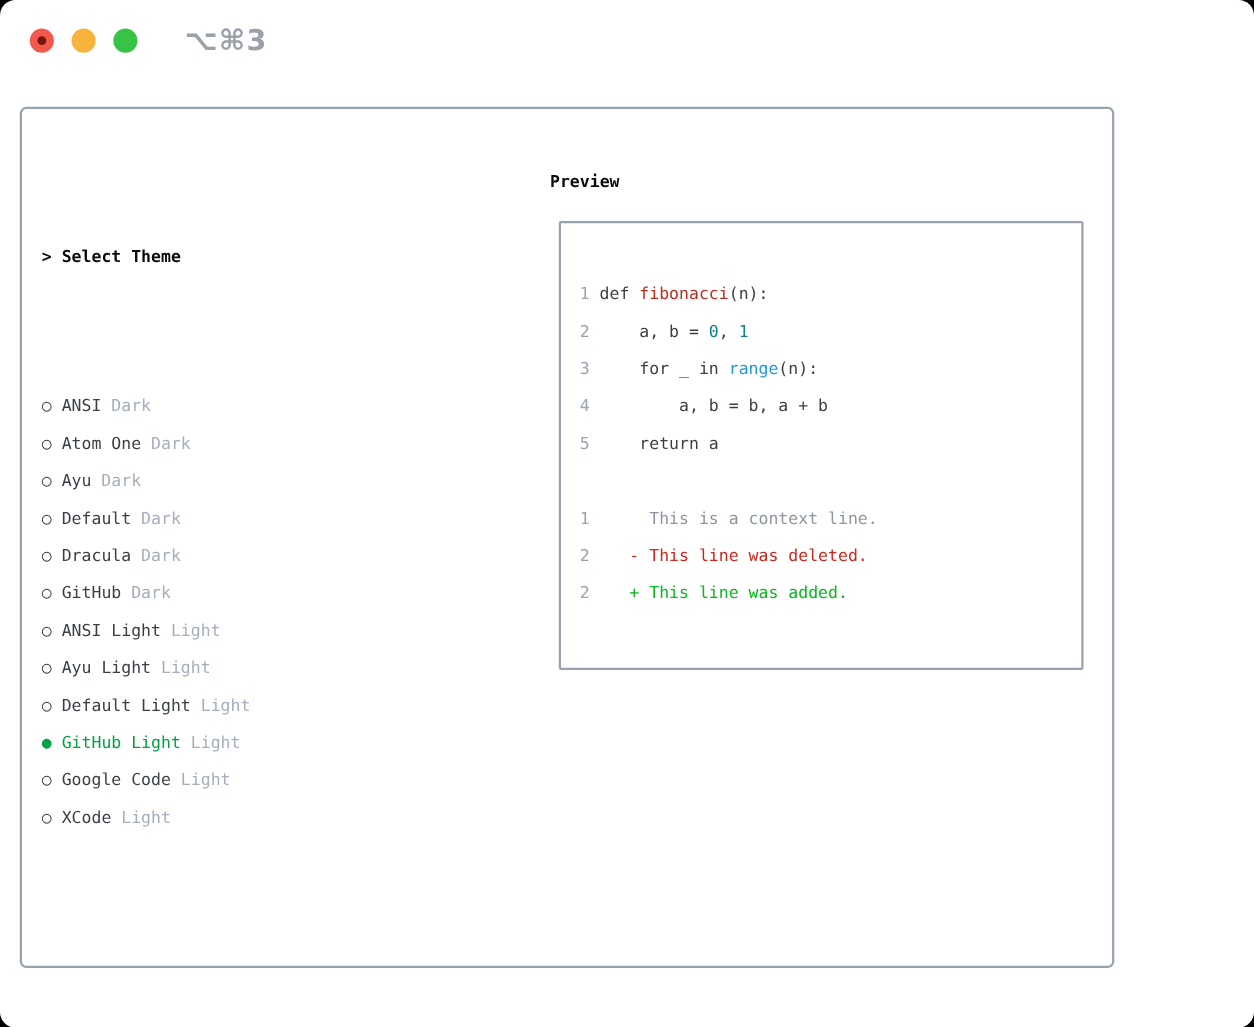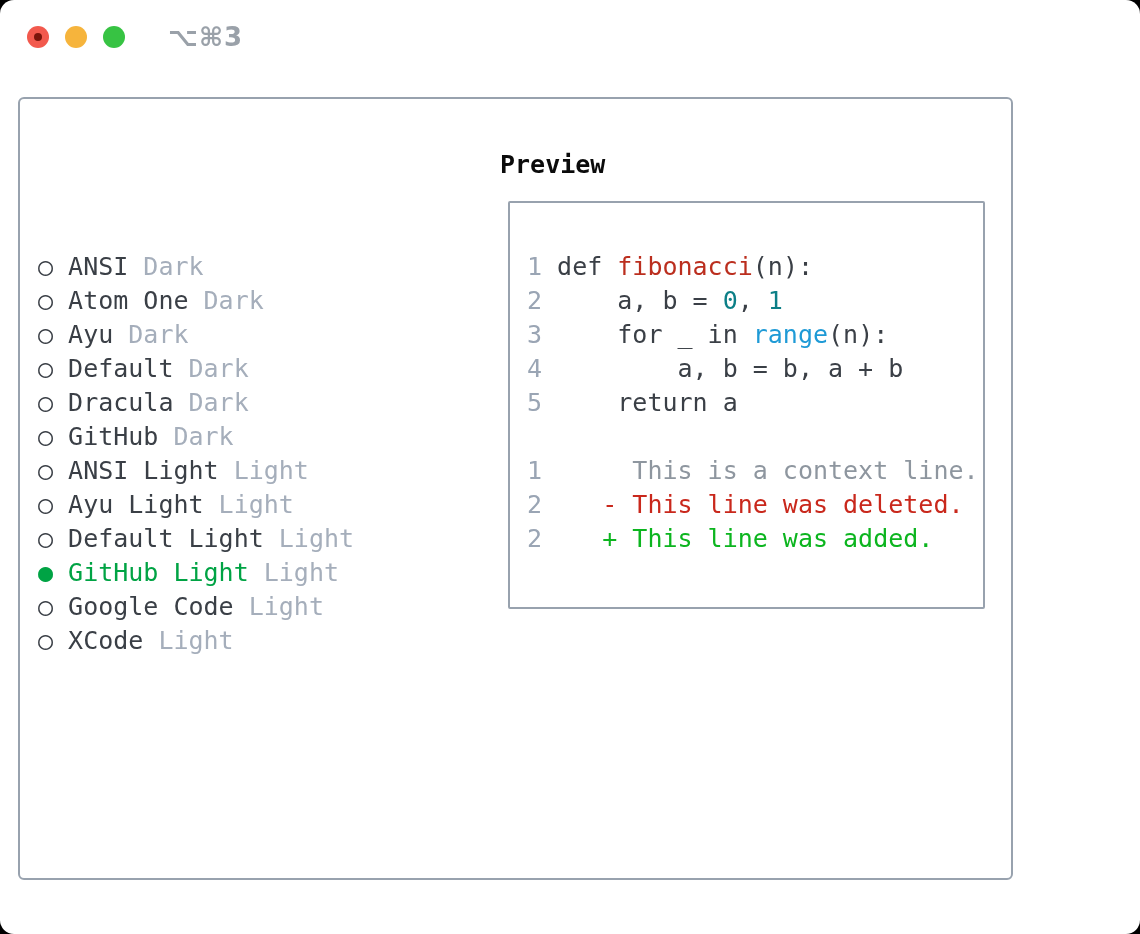--- a/index.html
+++ b/index.html
@@ -24,21 +24,21 @@
     position:absolute; left:168px; top:22px;
     font-family:"DejaVu Sans", sans-serif; font-weight:bold;
     font-size:26px; line-height:30px; color:#9aa1a9; letter-spacing:1px;
   }
   
   .panel {
     position:absolute; left:18px; top:97px; width:995px; height:783px;
     box-sizing:border-box; border:2px solid var(--border-gray); border-radius:6px;
     background:#fff;
   }
-  .mono { font-size:25px; line-height:34px; white-space:pre; }
+  .mono { font-size:15px; line-height:34px; white-space:pre; }
   .line { height:34px; white-space:pre; }
   .col2 { display:inline-block; width:2ch; }
   .ttag { margin-left:1ch;text-align:right; }
   
   .left-col { position:absolute; left:18px; top:49px; }
   .header-line { font-weight:bold; color:var(--text-black); }
   
   .preview-header {
     position:absolute; left:480px; top:49px;
     font-weight:bold; color:var(--text-black);
@@ -60,20 +60,21 @@
         <div class="dot"></div>
       </div>
     <div class="light min"></div>
     <div class="light max"></div>
     <div class="wtitle">⌥⌘3</div>
   </div>
 
   <div class="panel">
 
     <div class="left-col mono">
+      <div class="line header-line"><span class="col2">&gt;</span><span>Select Theme</span></div>
 
       <div><div class="line"><span class="col2" style="color: rgb(58, 63, 70);">○</span><span style="color: rgb(58, 63, 70);">ANSI</span><span class="ttag" style="color: rgb(165, 174, 187);">Dark</span></div><div class="line"><span class="col2" style="color: rgb(58, 63, 70);">○</span><span style="color: rgb(58, 63, 70);">Atom One</span><span class="ttag" style="color: rgb(165, 174, 187);">Dark</span></div><div class="line"><span class="col2" style="color: rgb(58, 63, 70);">○</span><span style="color: rgb(58, 63, 70);">Ayu</span><span class="ttag" style="color: rgb(165, 174, 187);">Dark</span></div><div class="line"><span class="col2" style="color: rgb(58, 63, 70);">○</span><span style="color: rgb(58, 63, 70);">Default</span><span class="ttag" style="color: rgb(165, 174, 187);">Dark</span></div><div class="line"><span class="col2" style="color: rgb(58, 63, 70);">○</span><span style="color: rgb(58, 63, 70);">Dracula</span><span class="ttag" style="color: rgb(165, 174, 187);">Dark</span></div><div class="line"><span class="col2" style="color: rgb(58, 63, 70);">○</span><span style="color: rgb(58, 63, 70);">GitHub</span><span class="ttag" style="color: rgb(165, 174, 187);">Dark</span></div><div class="line"><span class="col2" style="color: rgb(58, 63, 70);">○</span><span style="color: rgb(58, 63, 70);">ANSI Light</span><span class="ttag" style="color: rgb(165, 174, 187);">Light</span></div><div class="line"><span class="col2" style="color: rgb(58, 63, 70);">○</span><span style="color: rgb(58, 63, 70);">Ayu Light</span><span class="ttag" style="color: rgb(165, 174, 187);">Light</span></div><div class="line"><span class="col2" style="color: rgb(58, 63, 70);">○</span><span style="color: rgb(58, 63, 70);">Default Light</span><span class="ttag" style="color: rgb(165, 174, 187);">Light</span></div><div class="line"><span class="col2" style="color: rgb(0, 163, 68);">●</span><span style="color: rgb(0, 163, 68);">GitHub Light</span><span class="ttag" style="color: rgb(165, 174, 187);">Light</span></div><div class="line"><span class="col2" style="color: rgb(58, 63, 70);">○</span><span style="color: rgb(58, 63, 70);">Google Code</span><span class="ttag" style="color: rgb(165, 174, 187);">Light</span></div><div class="line"><span class="col2" style="color: rgb(58, 63, 70);">○</span><span style="color: rgb(58, 63, 70);">XCode</span><span class="ttag" style="color: rgb(165, 174, 187);">Light</span></div></div>
 
       <div class="line"></div>
 
       
 
       
 
       

